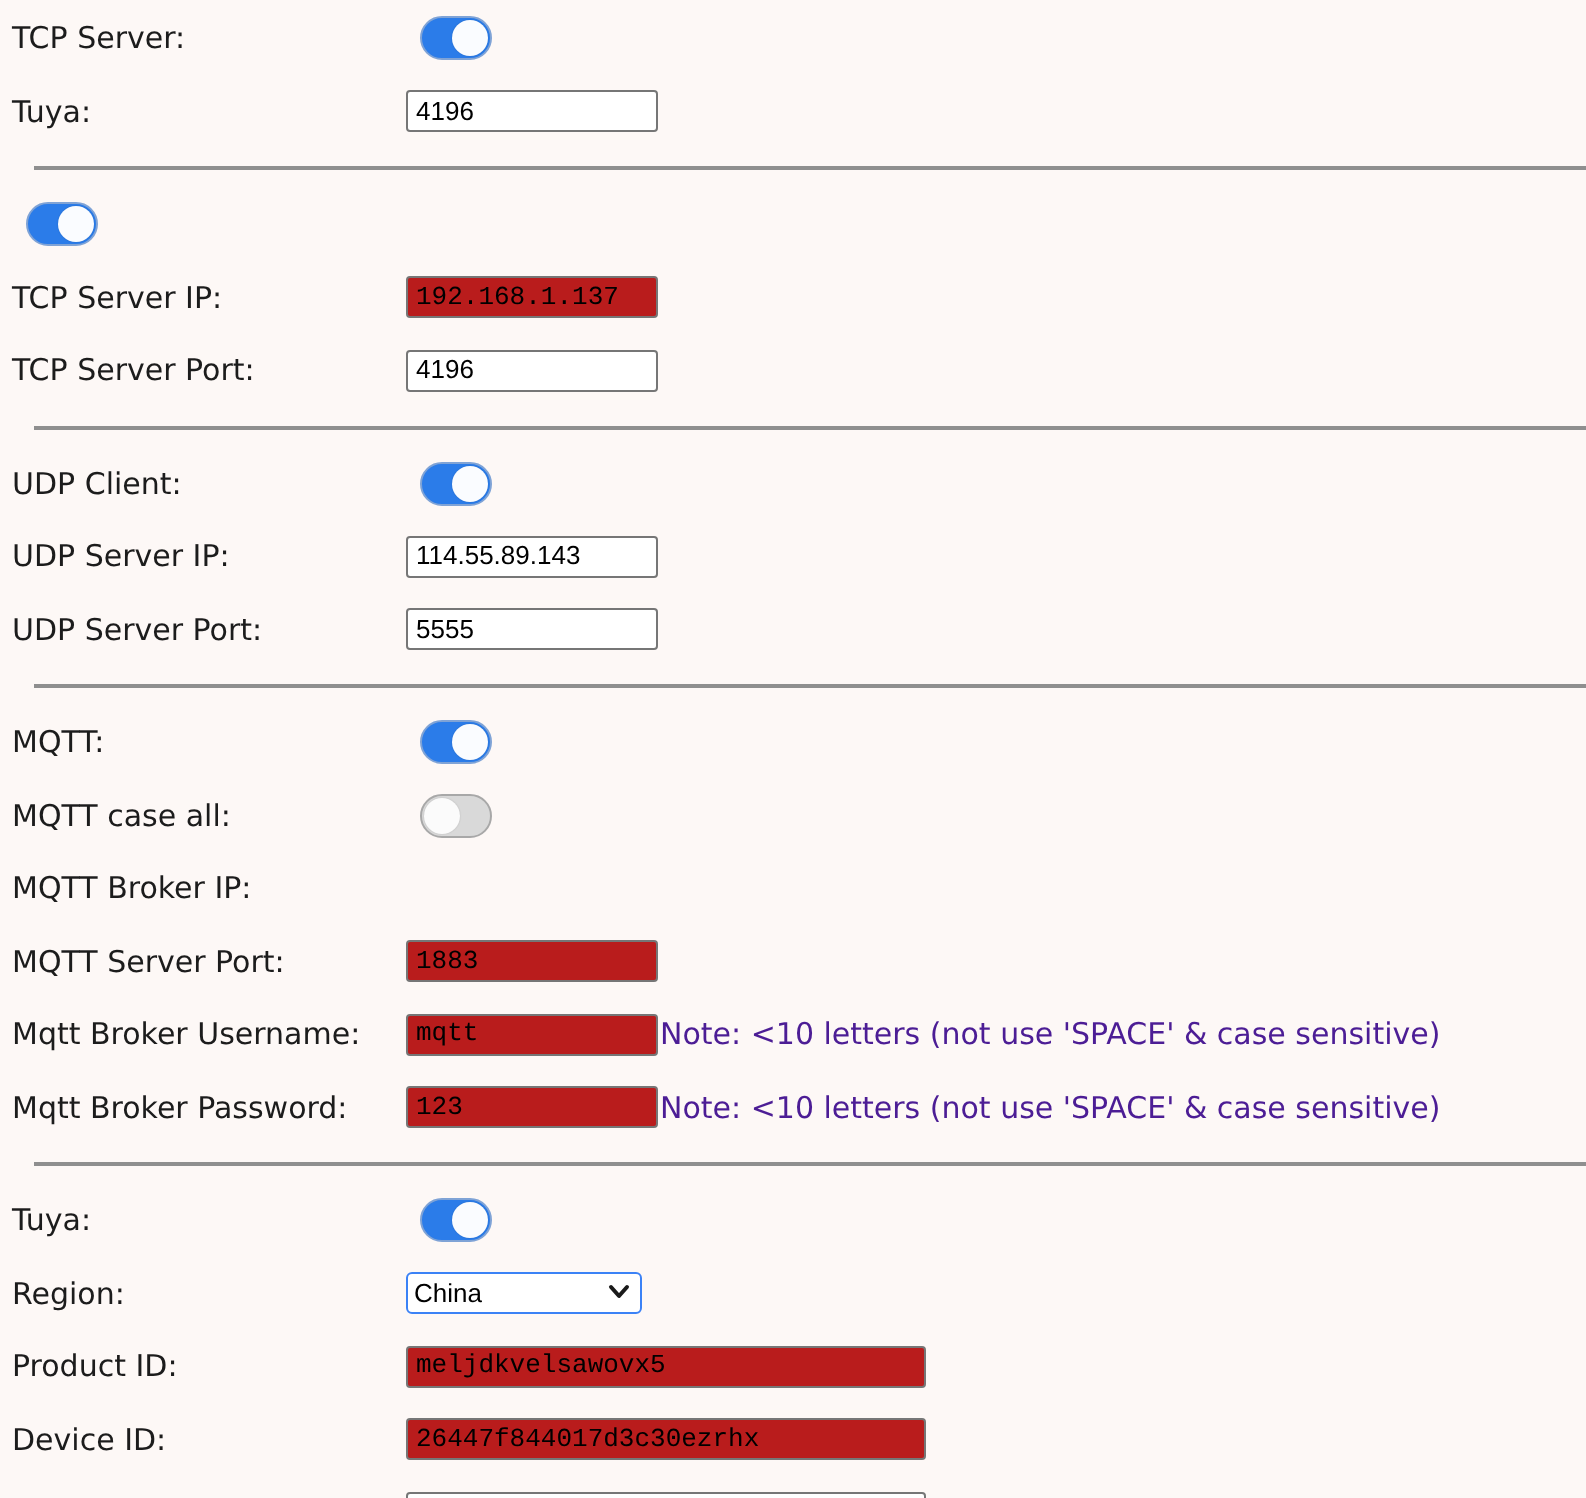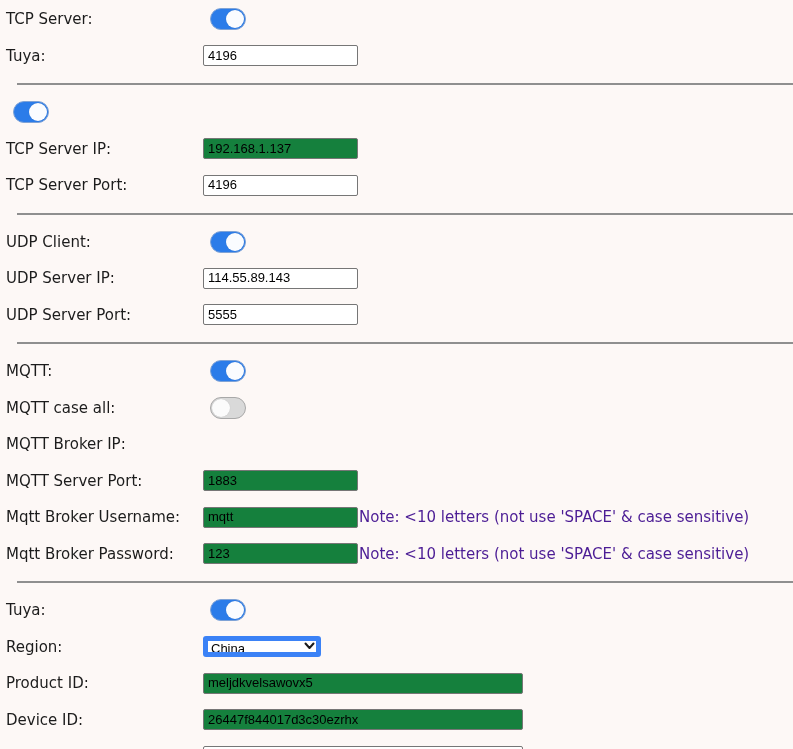--- a/index.html
+++ b/index.html
@@ -20,29 +20,29 @@
     font-size:15px;line-height:1.2;
     color:#1c1c1c;
   }
   hr.divider{
     border:none;border-top:2px solid #8f8f8f;
     margin:9px 0 9px 17px;
   }
   
   input.field{
     box-sizing:border-box;
-    width:155px;height:21px;
+    width:126px;height:21px;
     border:1px solid #767676;border-radius:2px;
     background:#ffffff;
     padding:1px 2px 2px 4px;
     font-family:"Liberation Sans",sans-serif;
     font-size:13px;color:#000;
   }
-  input.field.autofill{background:#15803d;}
-  input.field.wide{width:320px;}
+  input.field.autofill{background:#b91c1c;font-family:Liberation Mono, monospace;}
+  input.field.wide{width:260px;}
   
   .toggle{
     position:relative;display:inline-block;
     box-sizing:border-box;
     width:36px;height:22px;border-radius:12px;
     margin-left:7px;
     background:#d9d9d9;border:1px solid #a8a8a8;
     cursor:pointer;
   }
   .toggle .knob{
@@ -51,21 +51,21 @@
     background:#fbfbfb;
     box-shadow:0 0 1px rgba(0,0,0,.15);
   }
   .toggle.on{background:#2b7ce9;border-color:#7fa3d6;}
   .toggle.on .knob{left:auto;right:1px;background:#fafcff;}
   
   .select-wrap{position:relative;display:inline-block;}
   select.region{
     box-sizing:border-box;
     width:118px;height:21px;
-    border:5px solid #3b82f6;border-radius:3px;
+    border:1px solid #3b82f6;border-radius:3px;
     background:#ffffff;
     font-family:"Liberation Sans",sans-serif;
     font-size:13px;color:#000;
     padding:0 20px 0 3px;
     appearance:none;-webkit-appearance:none;-moz-appearance:none;
   }
   .select-wrap .chev{
     position:absolute;right:6px;top:6px;
     pointer-events:none;line-height:0;
   }

